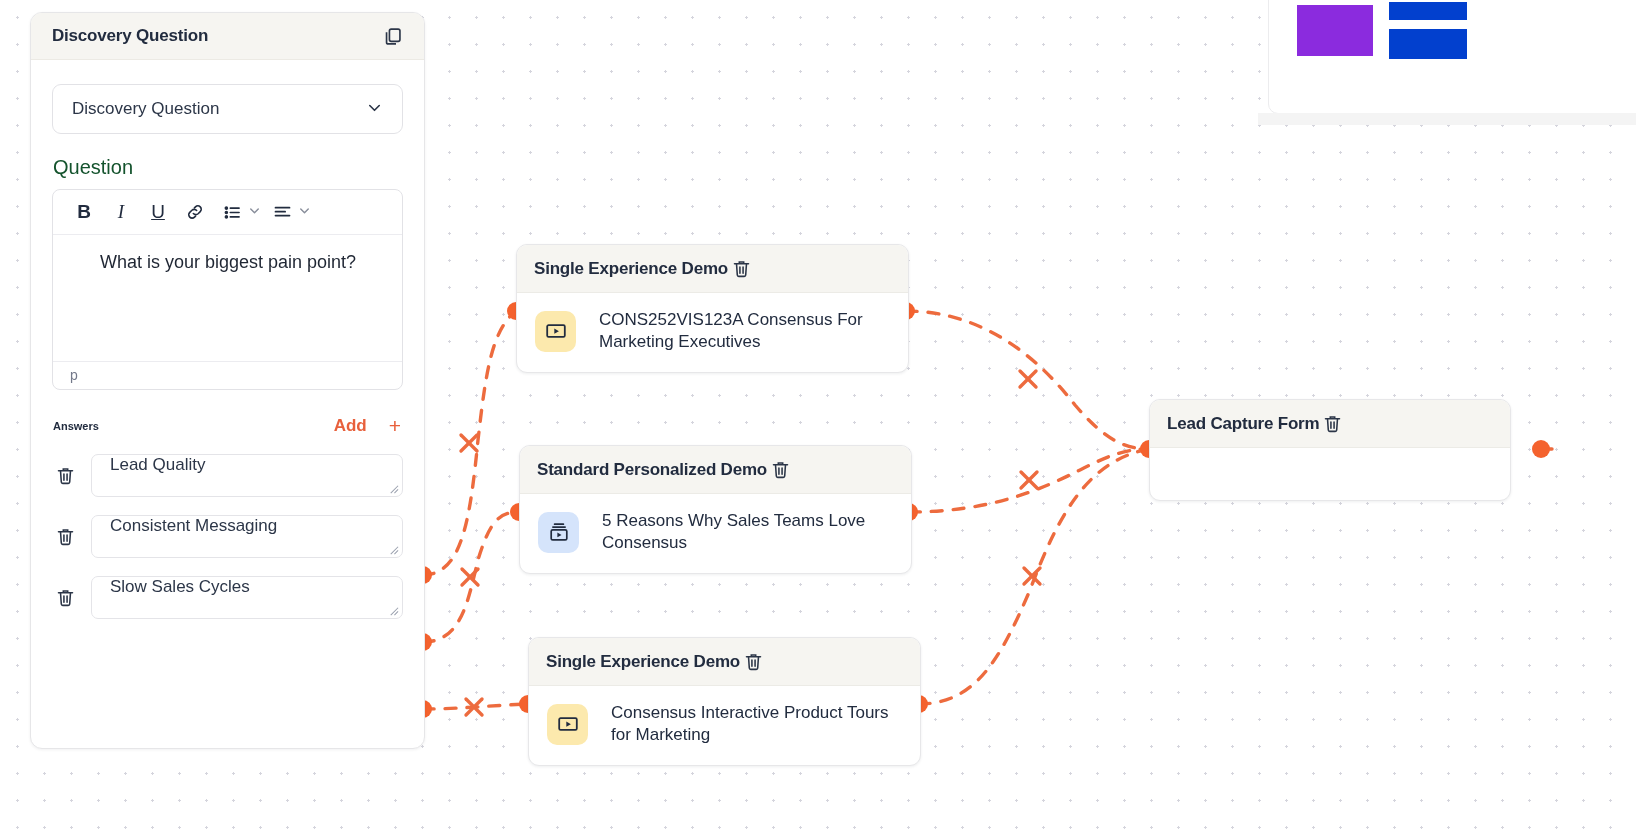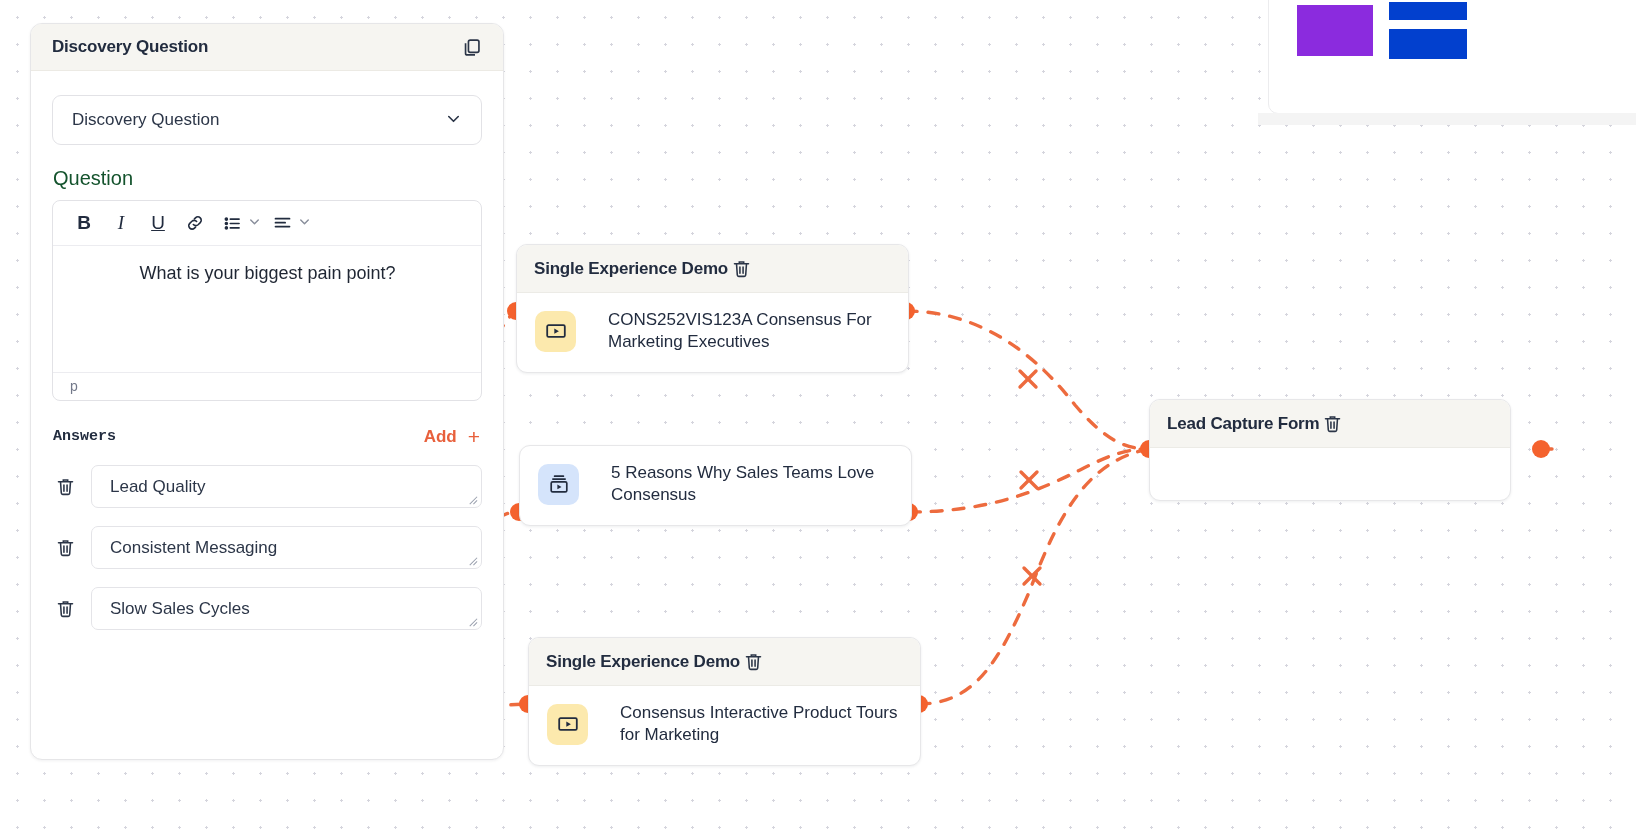--- a/index.html
+++ b/index.html
@@ -39,22 +39,22 @@
   .edge-x {
     stroke: #ED6B3E;
     stroke-width: 3.4;
     stroke-linecap: round;
     fill: none;
   }
 
   
   #question-panel {
     position: absolute;
-    left: 30px; top: 23px;
-    width: 474px; height: 737px;
+    left: 30px; top: 12px;
+    width: 395px; height: 737px;
     background: #ffffff;
     border: 1px solid #e6e6e8;
     border-radius: 12px;
     box-shadow: 0 1px 3px rgba(16,24,40,.06);
     overflow: hidden;
   }
   .panel-header {
     height: 47px;
     background: #f6f5f1;
     border-bottom: 1px solid #eceae4;
@@ -122,38 +122,38 @@
     border-top: 1px solid #ececf0;
     padding: 5px 18px 6px 17px;
     font-size: 14px; color: #73798a;
   }
 
   .answers-head {
     display: flex; align-items: center;
     justify-content: space-between;
     margin: 25px 2px 18px 1px;
   }
-  .answers-title { font-size: 15px; font-weight: 700; color: #222c3f; font-family: Liberation Mono, monospace; }
+  .answers-title { font-size: 11px; font-weight: 700; color: #222c3f; }
   .add-link {
-    display: flex; align-items: center; gap: 11px;
+    display: flex; align-items: center; gap: 22px;
     color: #E8603C; font-size: 17px; font-weight: 700;
     cursor: pointer;
   }
   .add-plus { font-size: 21px; font-weight: 400; line-height: 1; }
 
   .answer-row {
     display: flex; align-items: center;
     gap: 13px; margin-bottom: 18px;
   }
   .answer-input {
     flex: 1; height: 43px;
     border: 1px solid #e4e4e8;
     border-radius: 7px;
     background: #fff;
-    display: flex; align-items: center;
+    display: flex; 
     padding: 0 14px 0 18px;
     font-size: 17px; color: #2c3648;
     position: relative;
     cursor: text;
   }
   .resize-grip {
     position: absolute; right: 3px; bottom: 2px;
     width: 11px; height: 11px;
     pointer-events: none;
   }
@@ -173,21 +173,21 @@
     height: 48px;
     display: flex; align-items: center;
     padding: 0 17px 0 17px;
   }
   .node-title {
     font-size: 17px; font-weight: 700;
     color: #222c3f; letter-spacing: -.2px;
   }
   .node-body {
     display: flex; align-items: center;
-    gap: 32px;
+    gap: 23px;
     padding: 16px 18px 18px 18px;
   }
   .node-badge {
     width: 41px; height: 41px;
     border-radius: 10px;
     flex: 0 0 41px;
     display: flex; align-items: center; justify-content: center;
   }
   .badge-yellow { background: #fce9ad; }
   .badge-blue   { background: #d5e4fb; }
@@ -442,20 +442,30 @@
         <svg width="24" height="24" viewBox="0 0 24 24" fill="none" stroke="#222c3f" stroke-width="1.8">
           <rect x="3.2" y="6.2" width="17.6" height="11.6" rx="1.4"></rect>
           <path d="M10.3 9.6l4.6 2.6-4.6 2.6z" fill="#222c3f" stroke="none"></path>
         </svg>
       </span>
       <span class="node-text">CONS252VIS123A Consensus For Marketing Executives</span>
     </div>
   </div>
 
   <div class="node" style="left:519px; top:445px; width:393px;">
+    <div class="node-header">
+      <span class="node-title">Standard Personalized Demo</span>
+      <span class="icon-btn">
+        <svg width="21" height="21" viewBox="0 0 24 24" fill="none" stroke="#2c3648" stroke-width="1.8" stroke-linecap="round">
+          <path d="M4 6.5h16M9.5 6.5V4.6h5v1.9"></path>
+          <path d="M6.3 6.5l.9 13a1.6 1.6 0 0 0 1.6 1.5h6.4a1.6 1.6 0 0 0 1.6-1.5l.9-13"></path>
+          <path d="M10.2 10.3v7M13.8 10.3v7"></path>
+        </svg>
+      </span>
+    </div>
     <div class="node-body">
       <span class="node-badge badge-blue">
         <svg width="24" height="24" viewBox="0 0 24 24" fill="none" stroke="#222c3f" stroke-width="1.7" stroke-linecap="round">
           <path d="M7.6 4.2h8.8"></path>
           <path d="M5.9 7.1h12.2"></path>
           <rect x="4.2" y="9.8" width="15.6" height="10.1" rx="1.5"></rect>
           <path d="M10.4 12.6l4.1 2.3-4.1 2.3z" fill="#222c3f" stroke="none"></path>
         </svg>
       </span>
       <span class="node-text">5 Reasons Why Sales Teams Love Consensus</span>

